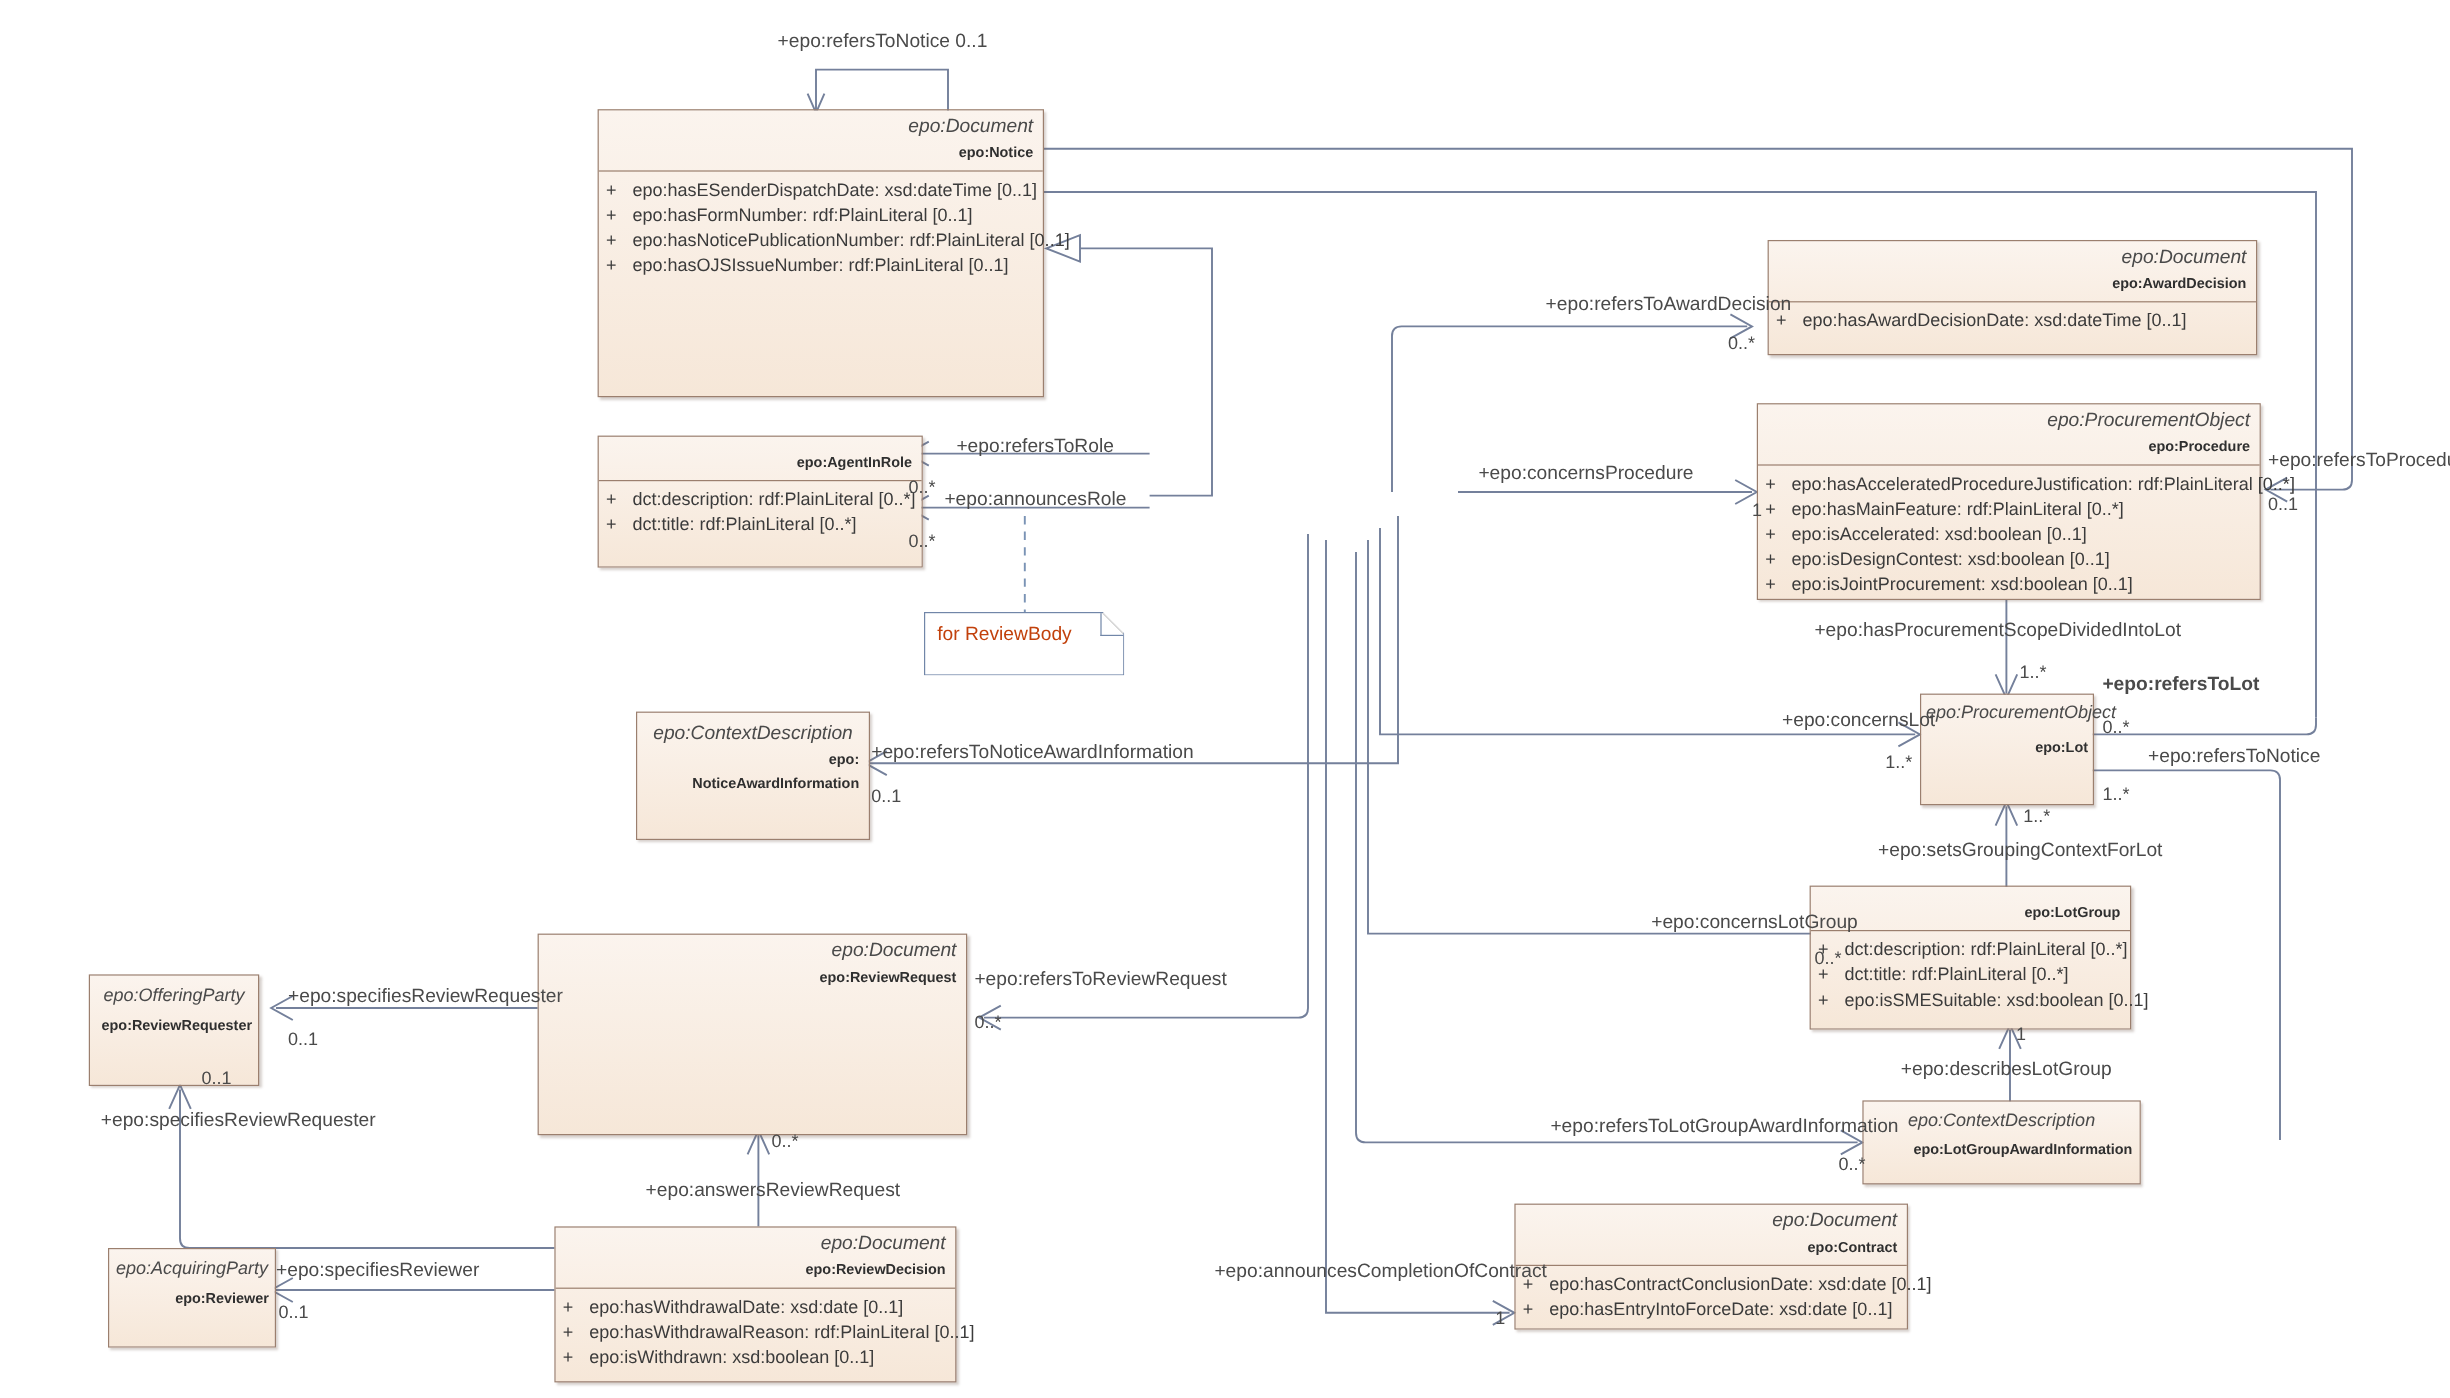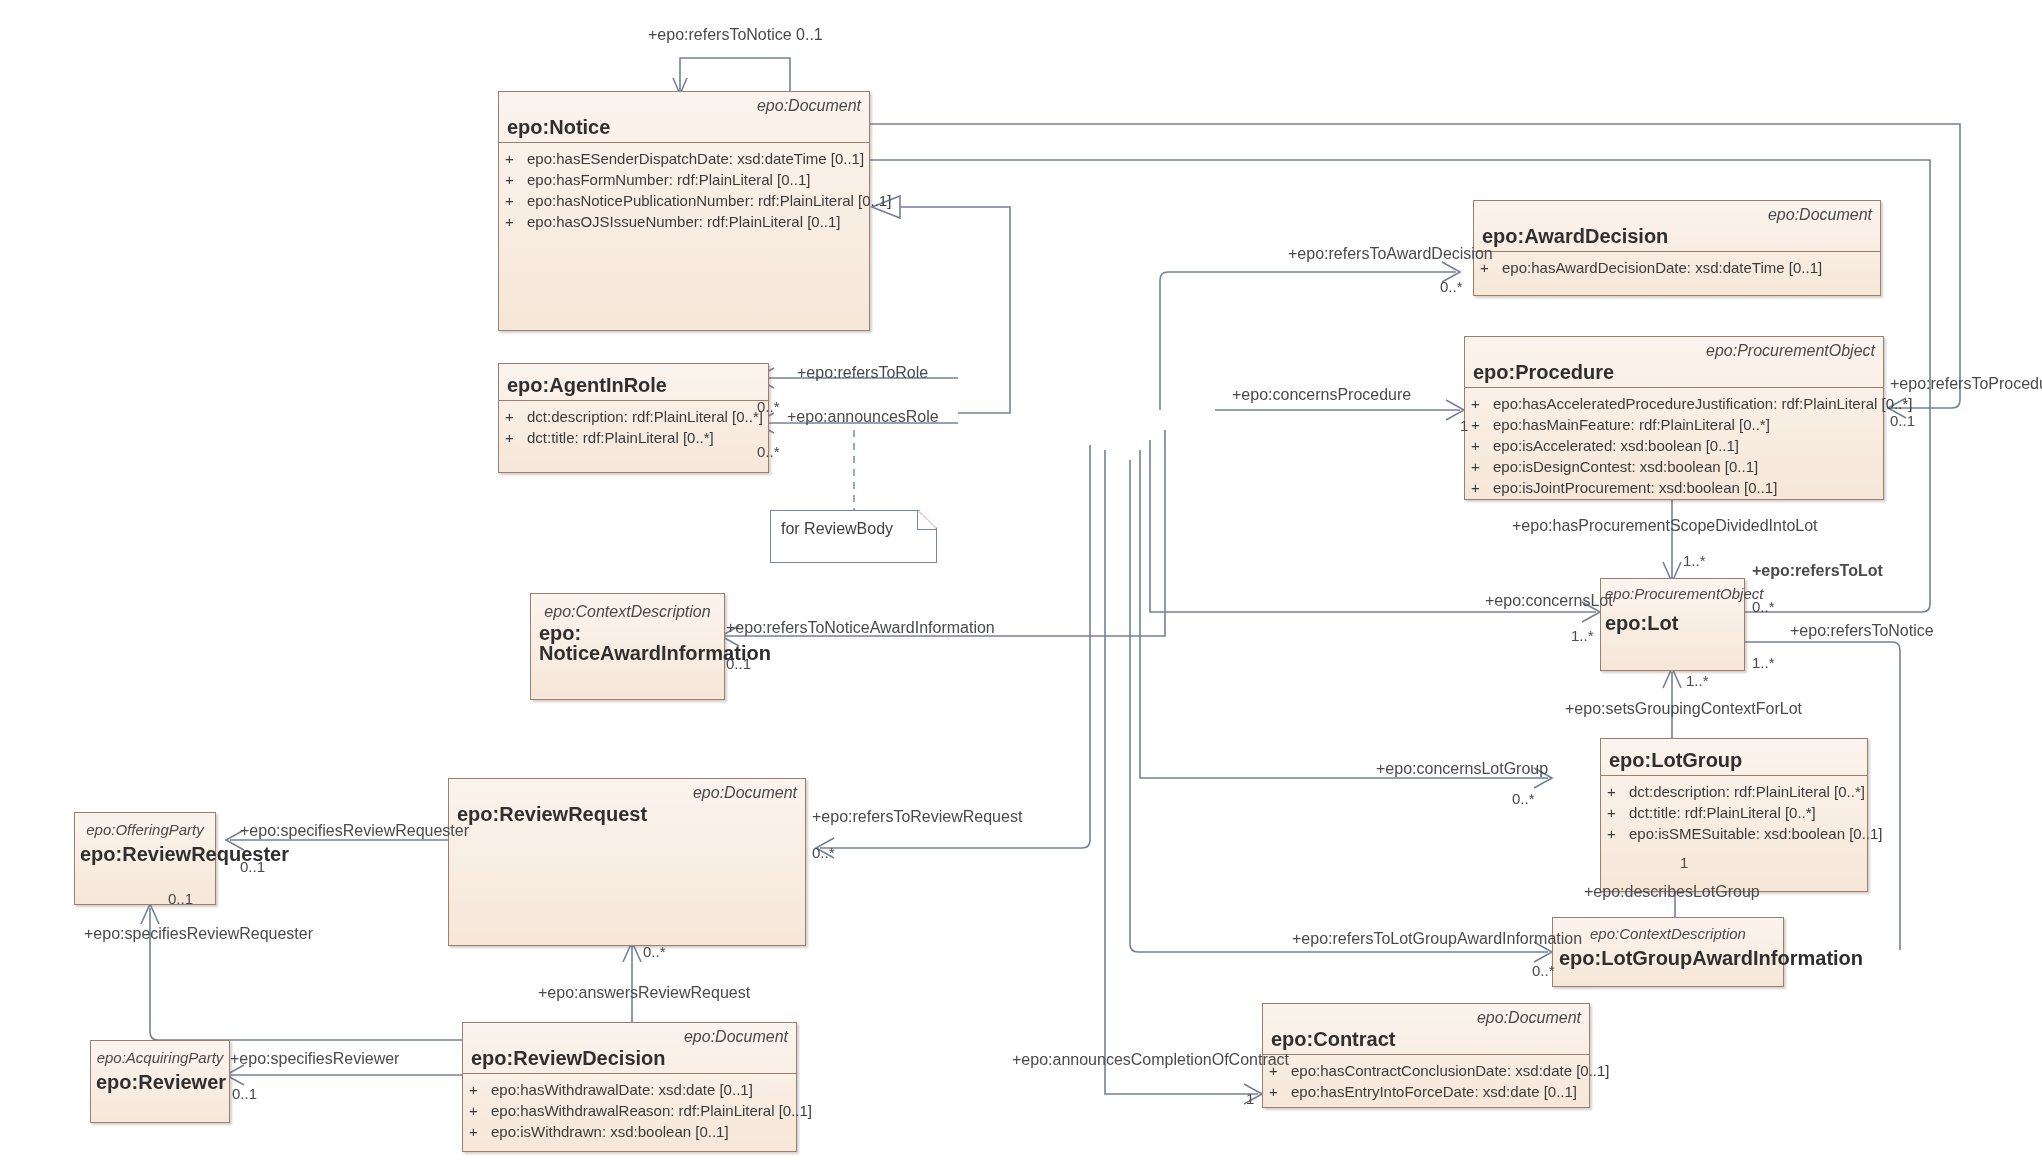--- a/index.html
+++ b/index.html
@@ -16,38 +16,38 @@
     color:#3b3b3b;
     z-index:5;
   }
   .uml .hdr{padding:4px 8px 5px 8px;position:relative;}
   .uml .stereo{
     font-style:italic;font-size:16px;text-align:right;color:#4a4a4a;line-height:19px;
     white-space:nowrap;
   }
   .uml .stereo.ctr{text-align:center;}
   .uml .cname{
-    font-weight:bold;font-size:20px;text-align:left;color:#2f2f2f;line-height:20px;
+    font-weight:bold;font-size:12px;text-align:right;color:#2f2f2f;line-height:20px;
     padding-top:2px;
   }
   .uml .sep{height:1px;background:#9b7f6e;}
   .uml .attrs{padding:5px 6px 6px 6px;}
   .uml .attr{
     font-size:15px;line-height:21px;color:#3b3b3b;white-space:nowrap;
     display:flex;gap:14px;
   }
   .uml .attr .vis{width:8px;display:inline-block;}
 
   
   .note{
     position:absolute;background:#ffffff;border:1px solid #7186a8;
     box-sizing:border-box;z-index:6;
     clip-path:polygon(0 0, calc(100% - 18px) 0, 100% 18px, 100% 100%, 0 100%);
   }
-  .note .ntxt{font-size:16px;color:#404040;padding:8px 10px;line-height:20px;white-space:nowrap;}
+  .note .ntxt{font-size:16px;color:#c2410c;padding:8px 10px;line-height:20px;white-space:nowrap;}
   .note .dogear{
     position:absolute;right:0;top:0;width:18px;height:18px;
     background:linear-gradient(to bottom left,#d9d9d9 50%,transparent 50%);
     border-left:1px solid #7186a8;border-bottom:1px solid #7186a8;
   }
 
   
   .lbl{
     position:absolute;font-size:16px;color:#4a4a4a;white-space:nowrap;line-height:18px;z-index:7;
   }
@@ -236,21 +236,21 @@
     </div>
   </div>
 
   <div class="uml" style="left:1600px;top:578px;width:145px;height:93px;">
     <div class="hdr" style="padding:5px 4px 0 4px;">
       <div class="stereo ctr" style="font-size:15px;">epo:ProcurementObject</div>
       <div class="cname" style="padding-top:10px;">epo:Lot</div>
     </div>
   </div>
 
-  <div class="uml" style="left:1600px;top:738px;width:268px;height:154px;">
+  <div class="uml" style="left:1508px;top:738px;width:268px;height:120px;">
     <div class="hdr" style="padding-top:9px;">
       <div class="cname">epo:LotGroup</div>
     </div>
     <div class="sep"></div>
     <div class="attrs">
       <div class="attr">
           <span class="vis">+</span>
           <span>dct:description: rdf:PlainLiteral [0..*]</span>
         </div>
       <div class="attr">

